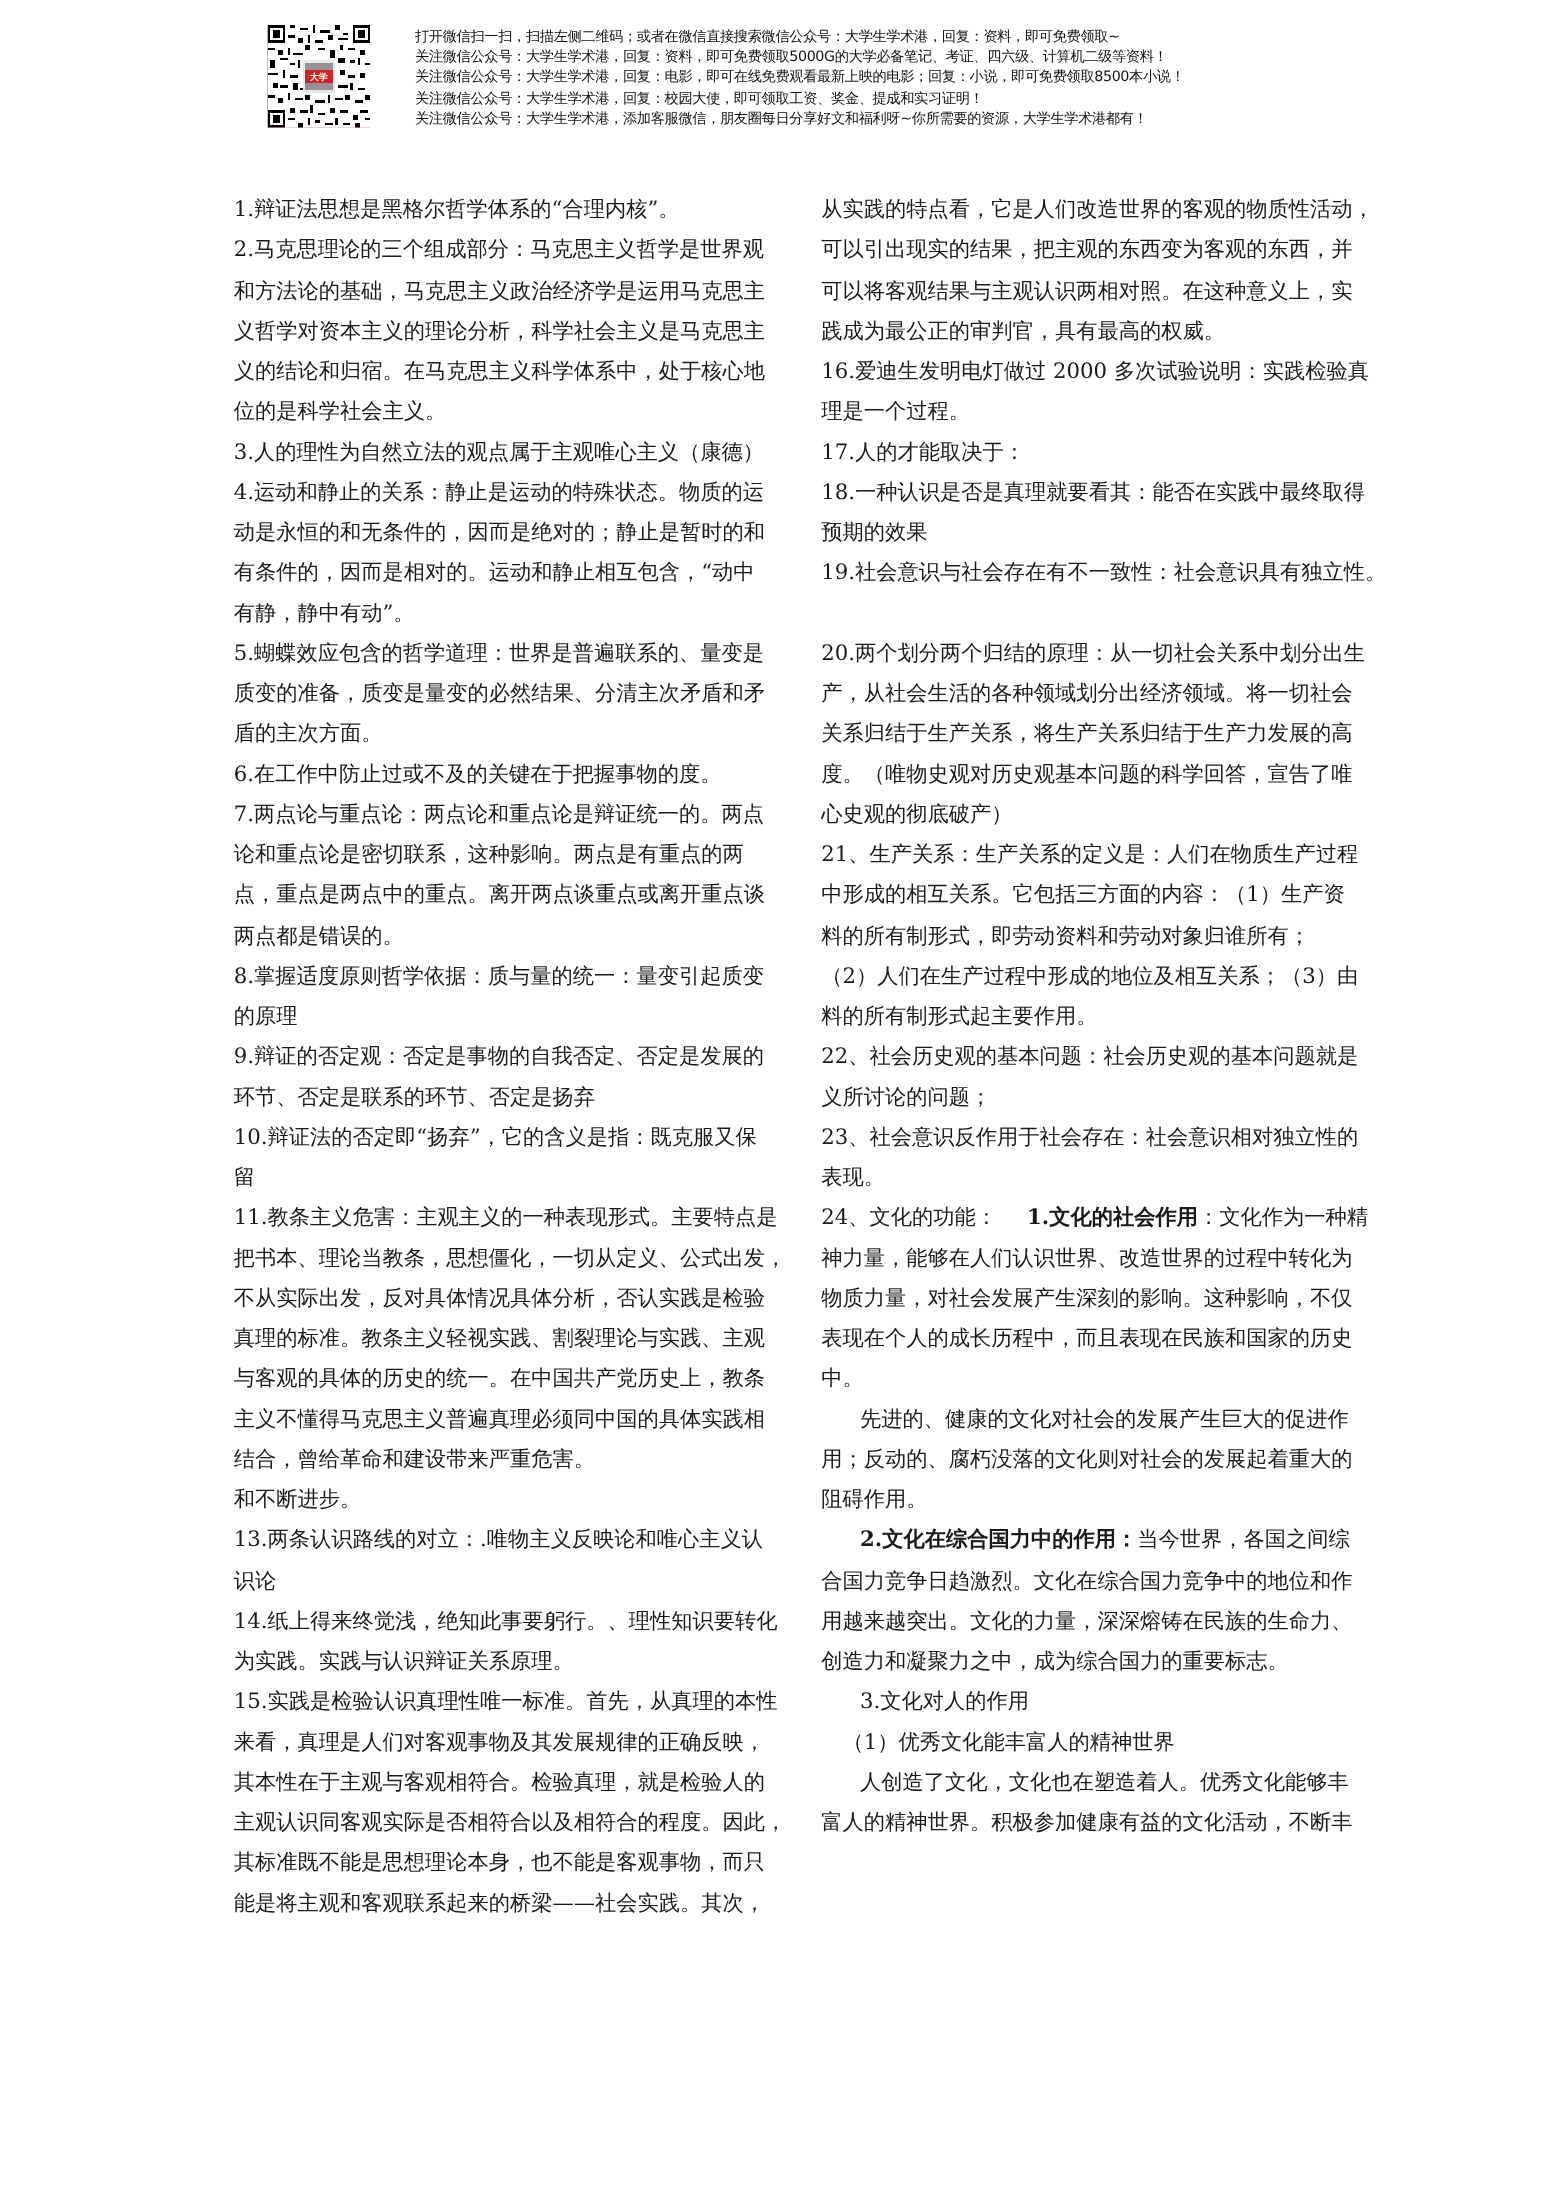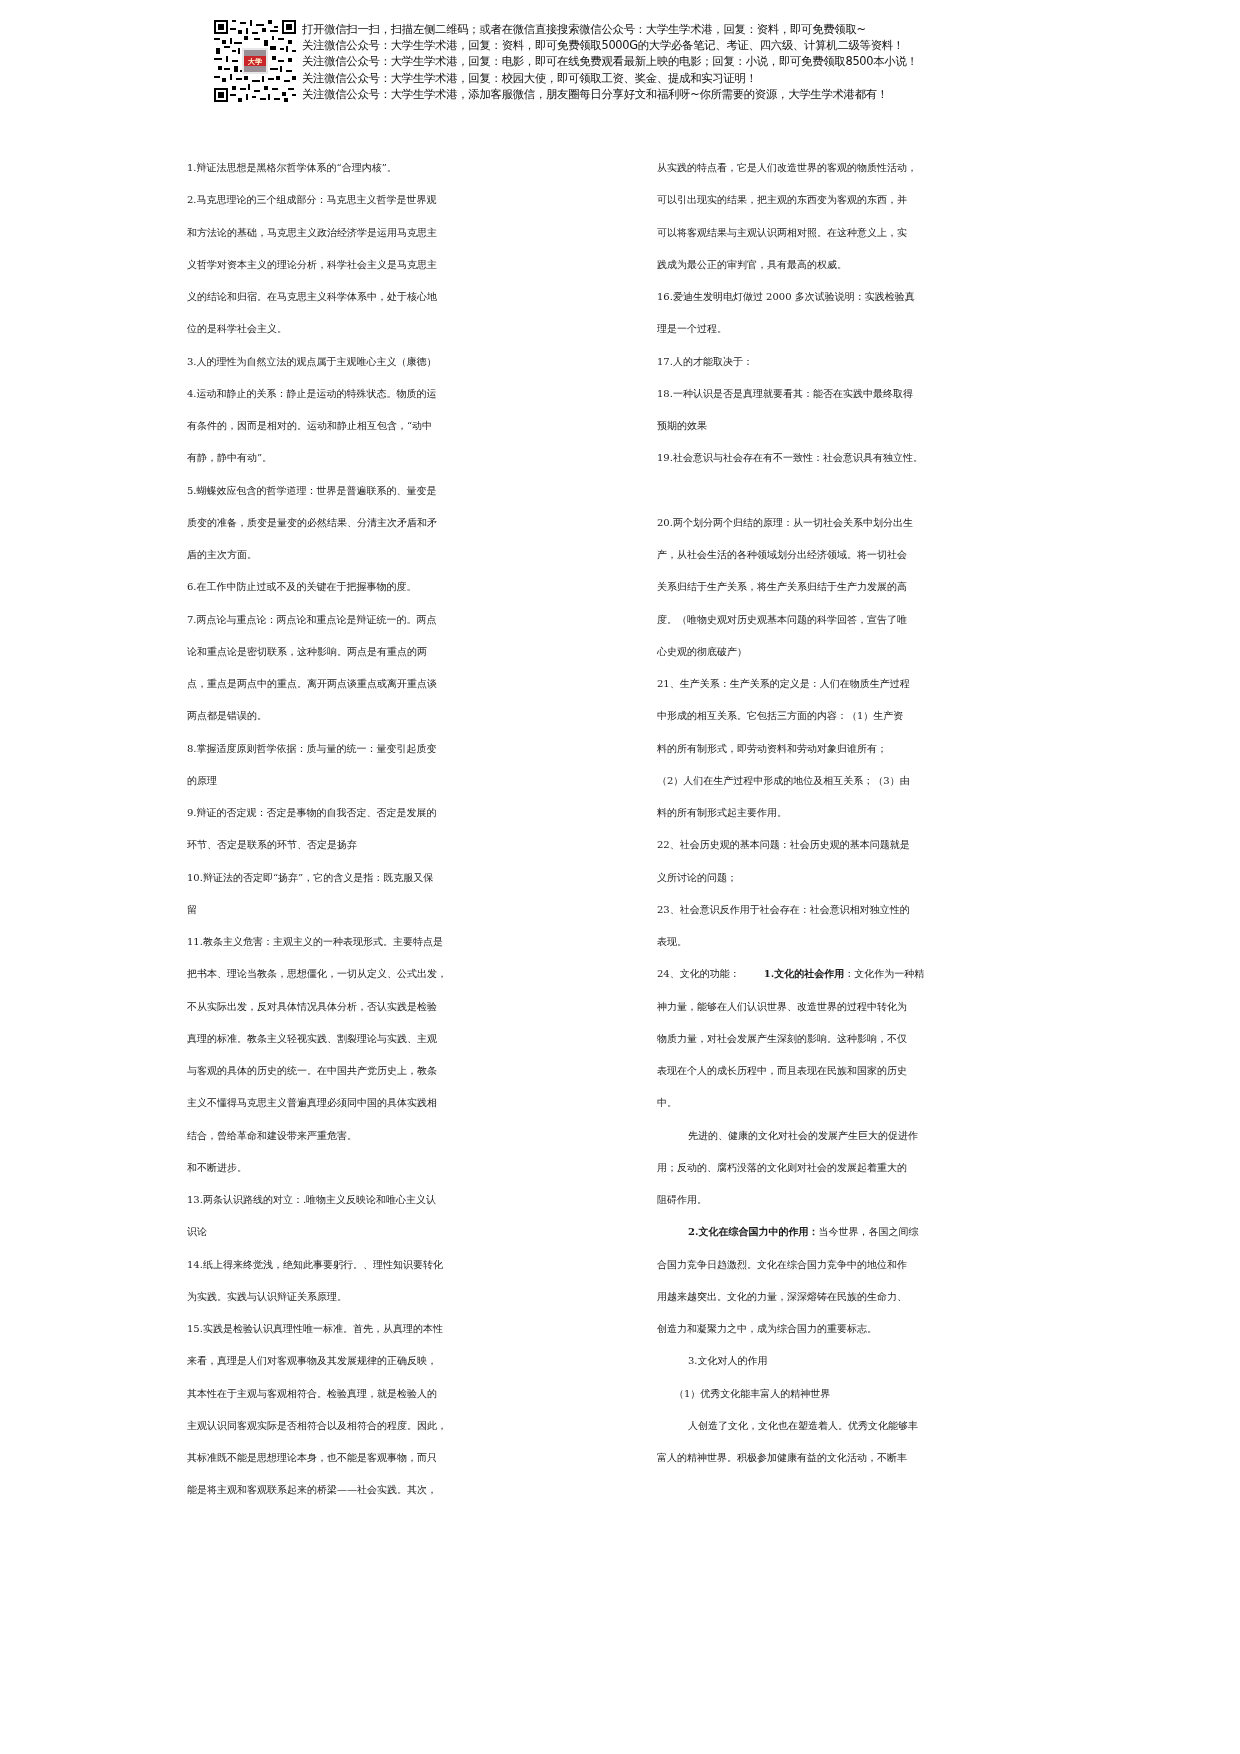--- a/index.html
+++ b/index.html
@@ -15,25 +15,25 @@
     position: absolute; left: 0; top: 0; width: 82px; height: 82px;
     background: #ef4444;
   }
   .qr svg { width: 82px; height: 82px; display: block; }
   .promo {
     position: absolute; left: 88px; top: 1px; width: 680px;
     font-family: "DejaVu Sans", "Liberation Sans", sans-serif;
     font-size: 11.4px; line-height: 16.2px; color: #111; white-space: nowrap;
     letter-spacing: -0.3px;
   }
-  .promo div { height: 16.2px; }
+  .promo div { height: 16.2px; margin-left: 30px; }
 
   .col {
     position: absolute; top: 152px;
-    font-size: 10px; line-height: 32.25px;
+    font-size: 17px; line-height: 32.25px;
   }
   .col-left { left: 187px; width: 410px; }
   .col-right { left: 657px; width: 410px; }
   .ln { height: 32.25px; white-space: nowrap; }
   .ln.blank { height: 32.25px; }
   .indent { padding-left: 31px; }
   .indent-s { padding-left: 17px; }
   b { font-weight: bold; }
 </style>
 </head>
@@ -147,20 +147,21 @@
 
 <div class="col col-left">
   <div class="ln">1.辩证法思想是黑格尔哲学体系的“合理内核”。</div>
   <div class="ln">2.马克思理论的三个组成部分：马克思主义哲学是世界观</div>
   <div class="ln">和方法论的基础，马克思主义政治经济学是运用马克思主</div>
   <div class="ln">义哲学对资本主义的理论分析，科学社会主义是马克思主</div>
   <div class="ln">义的结论和归宿。在马克思主义科学体系中，处于核心地</div>
   <div class="ln">位的是科学社会主义。</div>
   <div class="ln">3.人的理性为自然立法的观点属于主观唯心主义（康德）</div>
   <div class="ln">4.运动和静止的关系：静止是运动的特殊状态。物质的运</div>
+  <div class="ln">动是永恒的和无条件的，因而是绝对的；静止是暂时的和</div>
   <div class="ln">有条件的，因而是相对的。运动和静止相互包含，“动中</div>
   <div class="ln">有静，静中有动”。</div>
   <div class="ln">5.蝴蝶效应包含的哲学道理：世界是普遍联系的、量变是</div>
   <div class="ln">质变的准备，质变是量变的必然结果、分清主次矛盾和矛</div>
   <div class="ln">盾的主次方面。</div>
   <div class="ln">6.在工作中防止过或不及的关键在于把握事物的度。</div>
   <div class="ln">7.两点论与重点论：两点论和重点论是辩证统一的。两点</div>
   <div class="ln">论和重点论是密切联系，这种影响。两点是有重点的两</div>
   <div class="ln">点，重点是两点中的重点。离开两点谈重点或离开重点谈</div>
   <div class="ln">两点都是错误的。</div>

